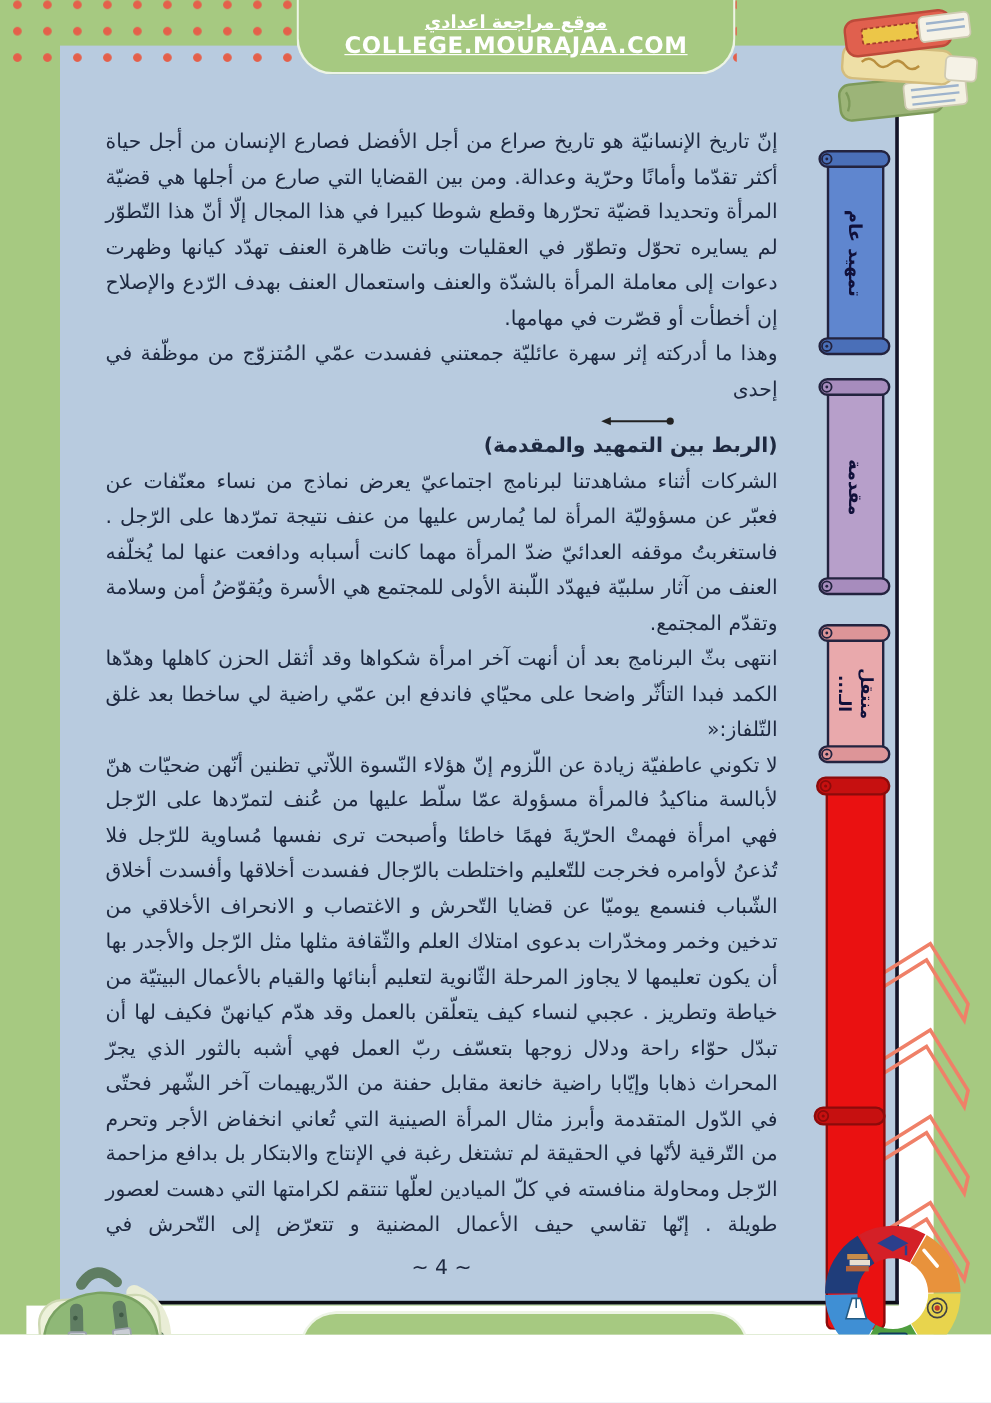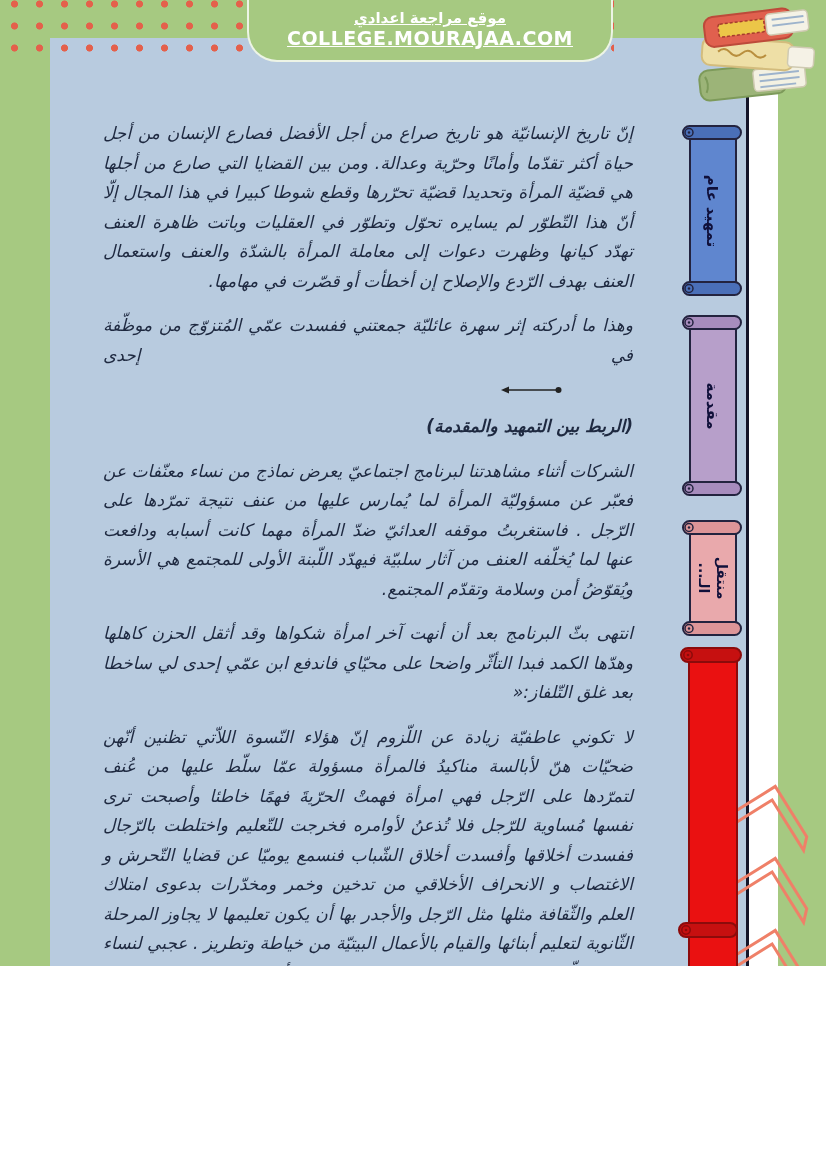--- a/index.html
+++ b/index.html
@@ -1,17 +1,17 @@
 <!DOCTYPE html>
 <html lang="ar"><head>
 <meta charset="utf-8">
 <style>
   html,body{margin:0;padding:0;}
   #page{
-    position:relative; width:826px; height:966px; overflow:hidden;
+    position:relative; width:826px; height:1112px; overflow:hidden;
     background:#a6c981;
     font-family:"DejaVu Sans", sans-serif;
   }
   
   .white-strip{position:absolute; background:#ffffff; z-index:0;}
   #white-right{left:749px; top:90px; width:29px; height:1022px;}
   #white-bottom{left:22px; top:1088px; width:756px; height:24px;}
 
   
   #sheet{
@@ -38,21 +38,21 @@
   #footer-pill{left:250px; top:1093px; width:370px; height:80px; border-bottom:none; border-radius:30px 30px 0 0;}
   .pill .title{font-size:15px; font-weight:bold; text-decoration:underline; direction:rtl;}
   .pill .domain{font-size:19px; font-weight:bold; text-decoration:underline; letter-spacing:.5px;}
 
   
   #text-area{
     position:absolute; left:88px; top:104px; width:560px; z-index:3;
     direction:rtl; text-align:justify;
     font-size:17px; line-height:29.5px; color:#1e2940;
   }
-  #text-area p{margin:15px;font-style:italic;}
+  #text-area p{margin:0;}
   #p1{margin-top:8px;}
   #p2{margin-top:14px; text-align-last:justify;}
   .connector{margin:6px 86px 0 0; height:12px; line-height:0;}
   #link-heading{margin:2px 42px 0 0; font-weight:bold; text-align:right;}
   #p3{margin-top:10px;}
   #p4{margin-top:27px;}
   #p5{margin-top:46px; text-align-last:justify;}
   #page-num{margin-top:6px; text-align:center; direction:ltr; font-size:17px; color:#1e2940;}
 
   
@@ -131,21 +131,21 @@
     <p id="p2">وهذا ما أدركته إثر سهرة عائليّة جمعتني ففسدت عمّي المُتزوّج من موظّفة في إحدى</p>
     <div class="connector">
       <svg width="62" height="10" viewBox="0 0 62 10">
         <line x1="7" y1="5" x2="58" y2="5" stroke="#222" stroke-width="1.6"></line>
         <path d="M1,5 L9,1.6 L9,8.4 Z" fill="#222"></path>
         <circle cx="58.5" cy="5" r="3" fill="#222"></circle>
       </svg>
     </div>
     <p id="link-heading">(الربط بين التمهيد والمقدمة)</p>
     <p id="p3">الشركات أثناء مشاهدتنا لبرنامج اجتماعيّ يعرض نماذج من نساء معنّفات عن فعبّر عن مسؤوليّة المرأة لما يُمارس عليها من عنف نتيجة تمرّدها على الرّجل . فاستغربتُ موقفه العدائيّ ضدّ المرأة مهما كانت أسبابه ودافعت عنها لما يُخلّفه العنف من آثار سلبيّة فيهدّد اللّبنة الأولى للمجتمع هي الأسرة ويُقوّضُ أمن وسلامة وتقدّم المجتمع.</p>
-    <p id="p4">انتهى بثّ البرنامج بعد أن أنهت آخر امرأة شكواها وقد أثقل الحزن كاهلها وهدّها الكمد فبدا التأثّر واضحا على محيّاي فاندفع ابن عمّي إحدى لي ساخطا بعد غلق التّلفاز:«</p>
+    <p id="p4">انتهى بثّ البرنامج بعد أن أنهت آخر امرأة شكواها وقد أثقل الحزن كاهلها وهدّها الكمد فبدا التأثّر واضحا على محيّاي فاندفع ابن عمّي راضية لي ساخطا بعد غلق التّلفاز:«</p>
     <p id="p5">لا تكوني عاطفيّة زيادة عن اللّزوم إنّ هؤلاء النّسوة اللاّتي تظنين أنّهن ضحيّات هنّ لأبالسة مناكيدُ فالمرأة مسؤولة عمّا سلّط عليها من عُنف لتمرّدها على الرّجل فهي امرأة فهمتْ الحرّيةَ فهمًا خاطئا وأصبحت ترى نفسها مُساوية للرّجل فلا تُذعنُ لأوامره فخرجت للتّعليم واختلطت بالرّجال ففسدت أخلاقها وأفسدت أخلاق الشّباب فنسمع يوميّا عن قضايا التّحرش و الاغتصاب و الانحراف الأخلاقي من تدخين وخمر ومخدّرات بدعوى امتلاك العلم والثّقافة مثلها مثل الرّجل والأجدر بها أن يكون تعليمها لا يجاوز المرحلة الثّانوية لتعليم أبنائها والقيام بالأعمال البيتيّة من خياطة وتطريز . عجبي لنساء كيف يتعلّقن بالعمل وقد هدّم كيانهنّ فكيف لها أن تبدّل حوّاء راحة ودلال زوجها بتعسّف ربّ العمل فهي أشبه بالثور الذي يجرّ المحراث ذهابا وإيّابا راضية خانعة مقابل حفنة من الدّريهيمات آخر الشّهر فحتّى في الدّول المتقدمة وأبرز مثال المرأة الصينية التي تُعاني انخفاض الأجر وتحرم من التّرقية لأنّها في الحقيقة لم تشتغل رغبة في الإنتاج والابتكار بل بدافع مزاحمة الرّجل ومحاولة منافسته في كلّ الميادين لعلّها تنتقم لكرامتها التي دهست لعصور طويلة . إنّها تقاسي حيف الأعمال المضنية و تتعرّض إلى التّحرش في</p>
     <div id="page-num">~ 4 ~</div>
   </div>
 
   <div class="banner" id="banner-tamhid">
     <svg width="64" height="175" viewBox="0 0 64 175">
       <rect x="10" y="8" width="46" height="159" rx="5" fill="#5f86cf" stroke="#23233f" stroke-width="2"></rect>
       <rect x="3" y="3" width="58" height="13" rx="6.5" fill="#4a6fb8" stroke="#23233f" stroke-width="2"></rect>
       <circle cx="9" cy="9.5" r="4" fill="#4a6fb8" stroke="#23233f" stroke-width="1.5"></circle>
         <circle cx="9" cy="9.5" r="1.2" fill="#23233f"></circle>

